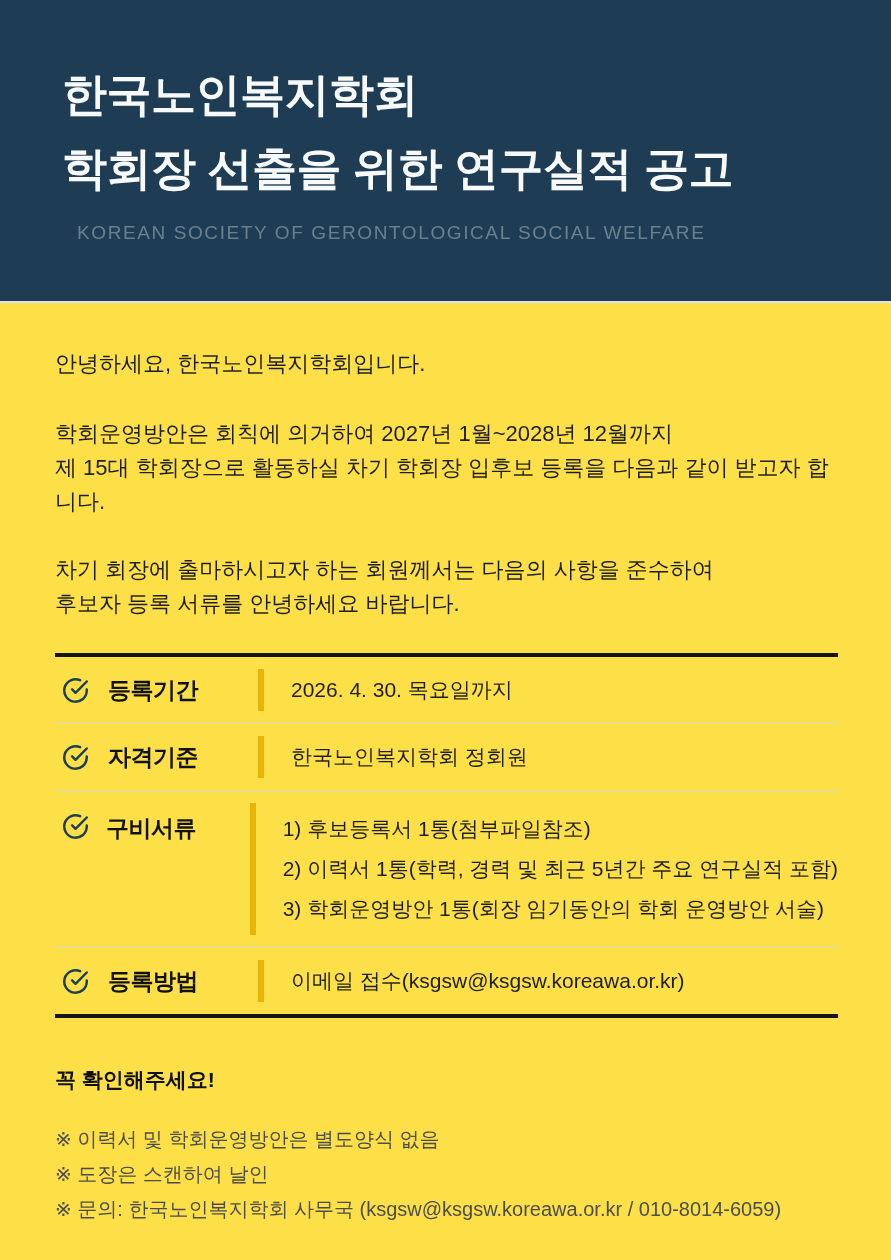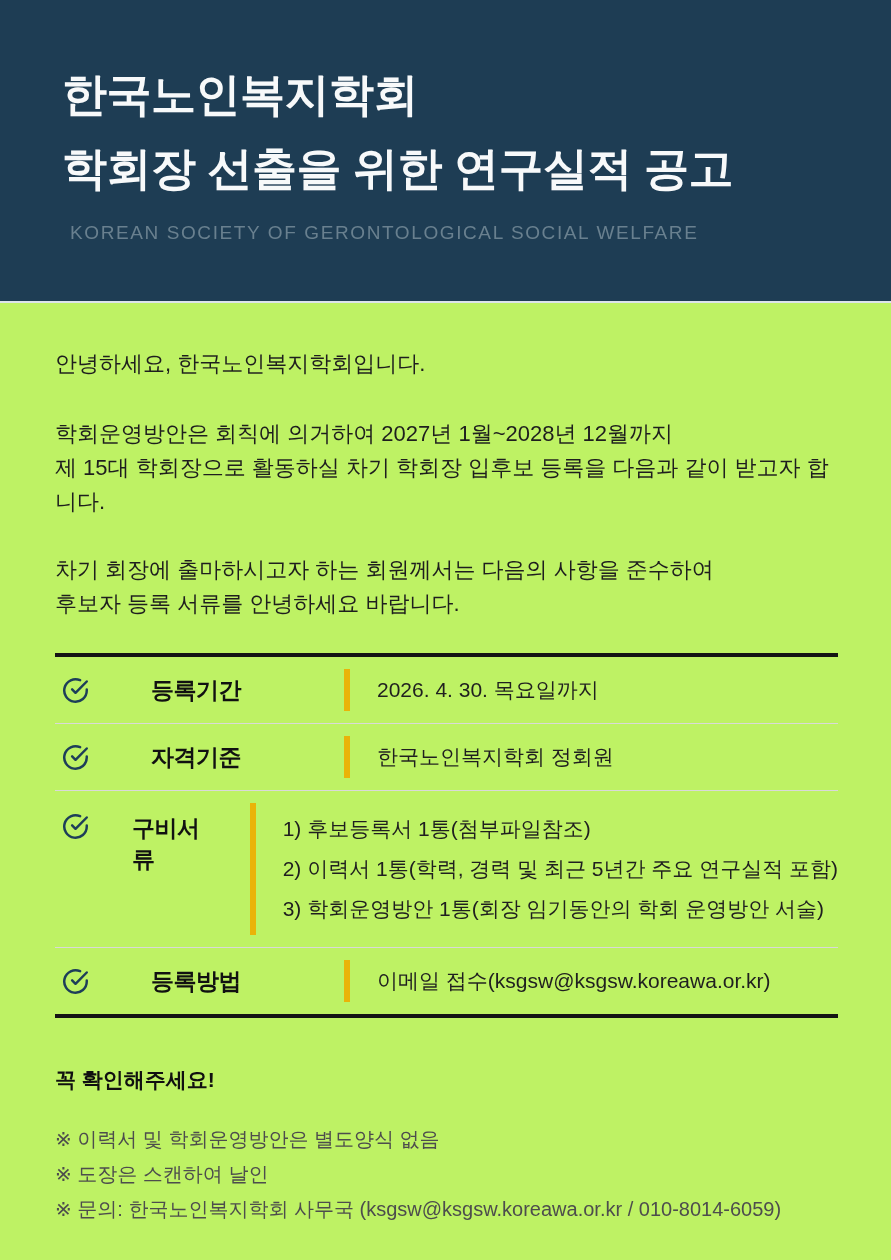--- a/index.html
+++ b/index.html
@@ -5,21 +5,21 @@
   html, body {
     margin: 0;
     padding: 0;
     background: #ffffff;
     font-family: "Liberation Sans", "DejaVu Sans", sans-serif;
   }
   .page {
     position: relative;
     width: 891px;
     height: 1260px;
-    background: #bef264;
+    background: #fde047;
     overflow: hidden;
   }
 
   
   .header {
     box-sizing: border-box;
     width: 891px;
     height: 303px;
     background: #1e3d54;
     border-bottom: 2px solid #dde4ea;
@@ -27,21 +27,21 @@
   }
   .header .title {
     margin: 0;
     color: #f7f9fa;
     font-size: 45px;
     font-weight: 600;
     line-height: 74px;
     letter-spacing: -0.5px;
   }
   .header .subtitle {
-    margin: 16px 0 0 8px;
+    margin: 16px 0 0 15px;
     color: #69808f;
     font-size: 19px;
     font-weight: 500;
     letter-spacing: 1.6px;
   }
 
   
   .content {
     box-sizing: border-box;
     padding: 0 53px 0 55px;
@@ -61,21 +61,20 @@
     margin-top: 32px;
     width: 783px;
     border-top: 4px solid #141414;
     border-bottom: 4px solid #141414;
   }
   .info-row {
     display: flex;
     align-items: center;
     padding: 12px 0;
     border-bottom: 1px solid #d9d9d9;
-    gap: 43px;
   }
   .info-row:last-child { border-bottom: none; }
   .info-row.multi { align-items: flex-start; }
   .icon-cell {
     box-sizing: border-box;
     width: 53px;
     padding-left: 7px;
     display: flex;
     align-items: center;
   }

